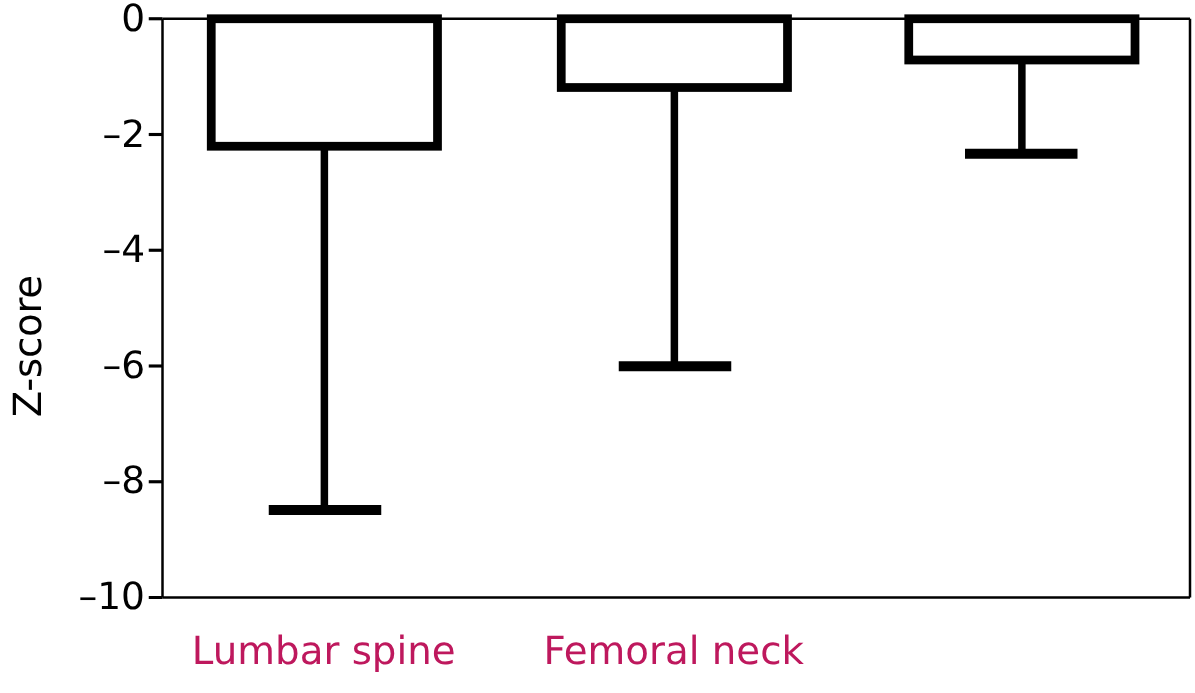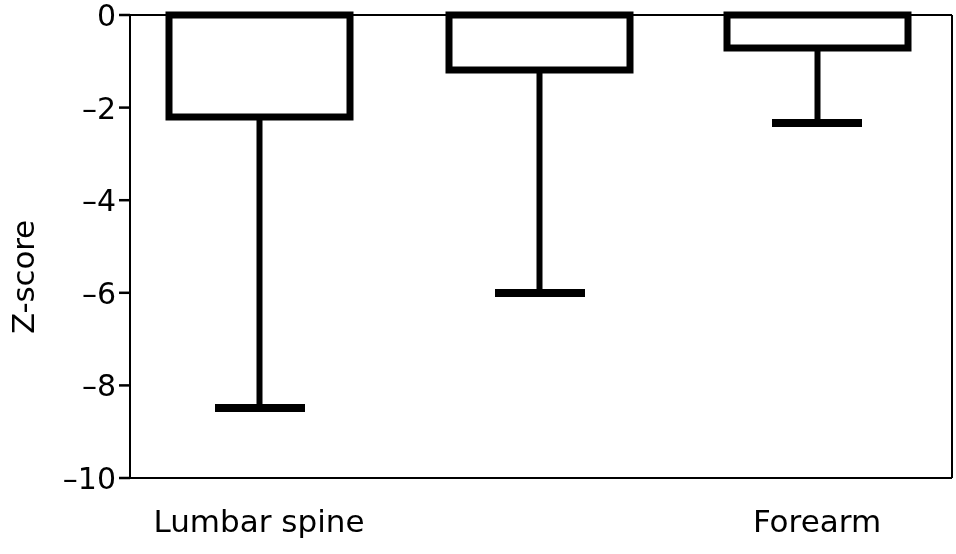--- a/index.html
+++ b/index.html
@@ -64,21 +64,21 @@
     left: 0;
     top: 0;
     width: 956px;
     height: 554px;
   }
   .catlabel {
     position: absolute;
     transform: translateX(-50%);
     top: 503px;
     font-size: 31px;
-    color: #000000;
+    color: #be185d;
     white-space: nowrap;
   }
 </style>
 </head>
 <body>
 
 <div id="figure">
 
   <div id="ylabel">
     <span>Z-score</span>
@@ -125,16 +125,16 @@
 
     <g>
       <rect x="727" y="15" width="181" height="33" fill="#ffffff" stroke="#000000" stroke-width="7"></rect>
       <line x1="817.5" y1="48" x2="817.5" y2="123" stroke="#000000" stroke-width="6"></line>
       <line x1="772" y1="123" x2="862" y2="123" stroke="#000000" stroke-width="8"></line>
     </g>
   </svg>
 
   <div id="catlabels">
     <div class="catlabel" style="left:259px;">Lumbar spine</div>
-    <div class="catlabel" style="left:817px;">Forearm</div>
+    <div class="catlabel" style="left:539px;">Femoral neck</div>
   </div>
 
 </div>
 
 </body></html>

